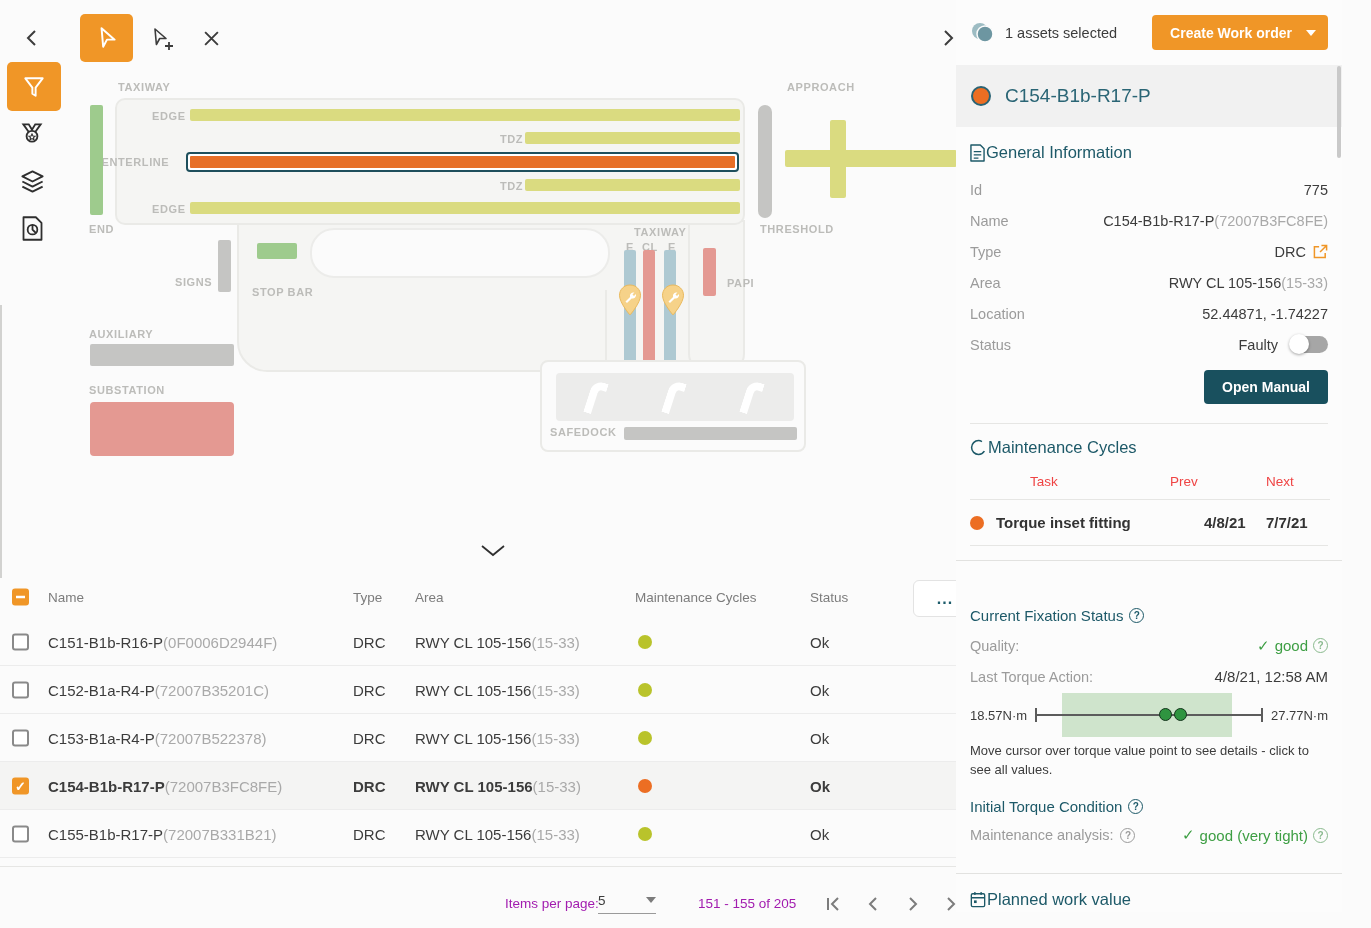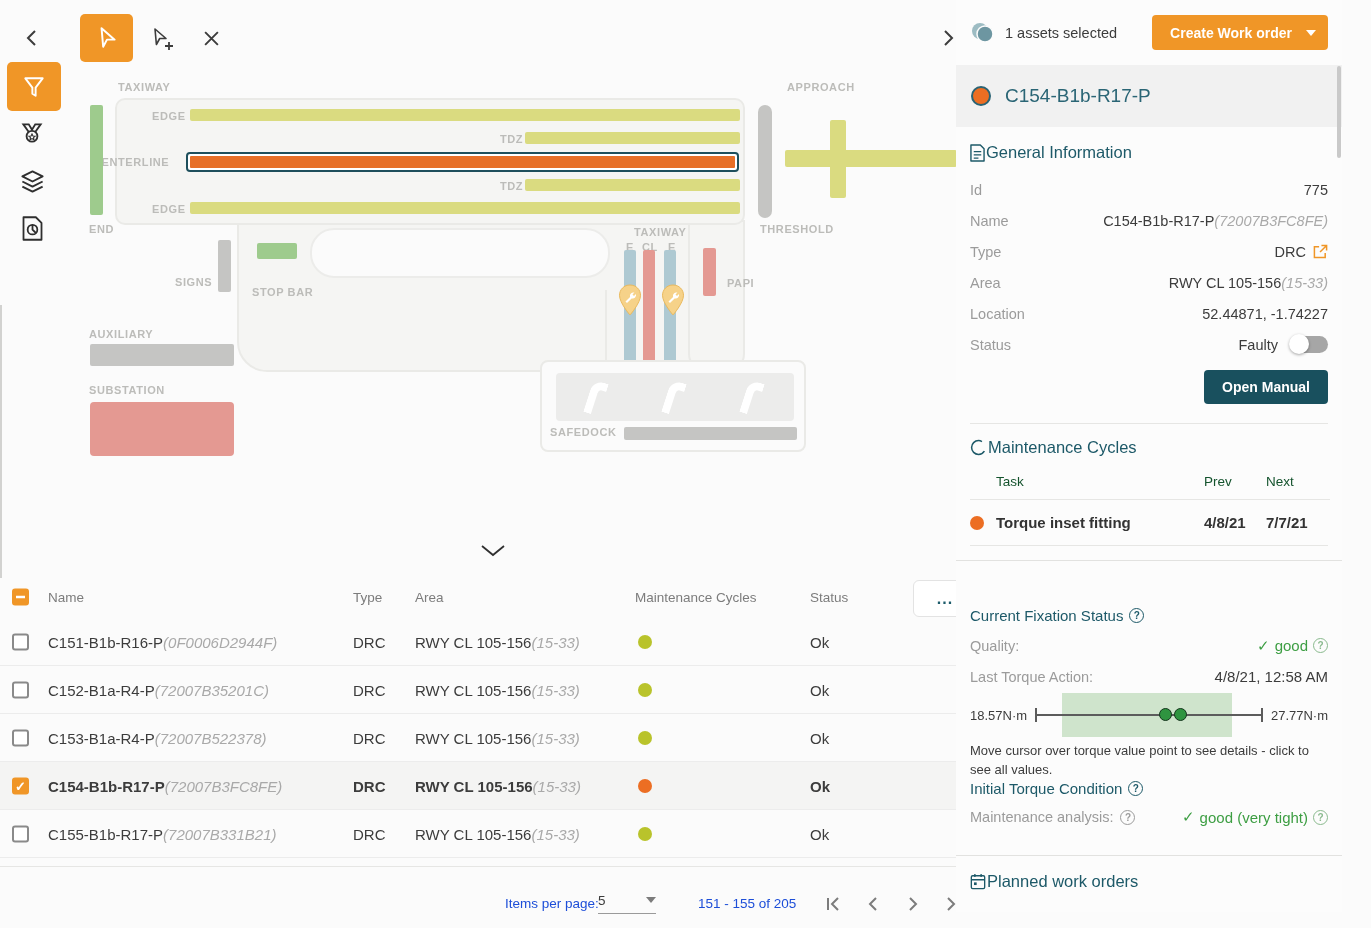--- a/index.html
+++ b/index.html
@@ -25,21 +25,21 @@
   .centerline-wrap { position:absolute; border:2px solid #1e4f5c; background:#fff; border-radius:4px; padding:2px; }
   .centerline-wrap > div { width:100%; height:100%; background:#e76f27; border-radius:1px; }
   .gate { position:absolute; width:16px; height:34px; border-left:8px solid #fff; border-top:8px solid #fff;
           border-top-left-radius:12px; transform:rotate(18deg); }
 
   
   .th { position:absolute; font-size:13.5px; color:#7c7c7c; }
   .trow { position:absolute; left:0; width:977px; height:48px; border-bottom:1px solid #ececec; }
   .trow.sel { background:#f4f4f3; font-weight:bold; }
   .cell { position:absolute; top:50%; transform:translateY(-50%); font-size:15px; color:#3c3c3c; white-space:nowrap; }
-  .dim { color:#a9a9a9; font-weight:normal;font-style:italic; }
+  .dim { color:#a9a9a9; font-weight:normal; }
   .trow.sel .dim { color:#a9a9a9; }
   .cb { position:absolute; left:12px; top:50%; transform:translateY(-50%); width:17px; height:17px;
         border:2px solid #8a8a8a; border-radius:3px; background:#fff; cursor:pointer; }
   .cb.on { background:#f09627; border-color:#f09627; color:#fff; font-size:13px; font-weight:bold;
            display:flex; align-items:center; justify-content:center; }
   .dot { position:absolute; width:14px; height:14px; border-radius:50%; top:50%; transform:translateY(-50%); }
   .dot.olive { background:#b9c32b; } .dot.orange { background:#ec6e23; }
 
   
   .panel { position:absolute; left:956px; top:0; width:386px; height:912px; background:#fcfcfc; }
@@ -66,21 +66,21 @@
   .scale-wrap { display:flex; align-items:center; gap:8px; height:46px; font-size:13px; color:#3c3c3c; }
   .scale { position:relative; flex:1; height:46px; }
   .scale .band { position:absolute; left:11.8%; width:74.6%; top:1px; height:44px; background:#cfe4cc; }
   .scale .line { position:absolute; left:0; right:0; top:22px; height:2px; background:#5c5c5c; }
   .scale .tick { position:absolute; top:16px; width:2px; height:14px; background:#5c5c5c; }
   .scale .pt { position:absolute; top:16px; width:13px; height:13px; border-radius:50%;
                background:#2f9440; border:1.5px solid #14351c; cursor:pointer; }
   .hint { font-size:13px; color:#3c3c3c; line-height:1.45; width:345px; margin-top:4px; }
 
   
-  .pag { position:absolute; font-size:13.5px; color:#1d4ed8; }
+  .pag { position:absolute; font-size:13.5px; color:#a21caf; }
   .caret { width:0; height:0; border-left:5px solid transparent; border-right:5px solid transparent;
            border-top:6px solid #7c7c7c; display:inline-block; }
   svg { display:block; }
 </style>
 </head>
 <body>
 
 <div class="stage">
 
   <div class="abs tool-btn" style="left:18px;top:24px;width:28px;height:28px;">
@@ -395,21 +395,21 @@
       <div class="divider" style="margin-top:19px;"></div>
     </div>
 
     <div class="sec" style="padding-top:14px;">
       <div class="sec-head">
         <svg width="17" height="17" viewBox="0 0 18 18">
             <circle cx="9" cy="9" r="7.3" fill="none" stroke="#1d5968" stroke-width="1.6" stroke-dasharray="34 12" stroke-dashoffset="-4"></circle>
           </svg>
         <span>Maintenance Cycles</span>
       </div>
-      <div class="mc-grid" style="height:36px;font-size:13.5px;color:#14532d;margin-top:6px;">
+      <div class="mc-grid" style="height:36px;font-size:13.5px;color:#ef4444;margin-top:6px;gap:34px;">
         <span></span>
         <span>Task</span>
         <span>Prev</span>
         <span>Next</span>
       </div>
       <div class="divider" style="margin-right:-2px;"></div>
       <div class="mc-grid" style="height:45px;font-size:15px;font-weight:bold;color:#333;">
         <span style="width:14px;height:14px;border-radius:50%;background:#ec6e23;"></span>
         <span>Torque inset fitting</span>
         <span>4/8/21</span>
@@ -442,21 +442,21 @@
           <div class="band"></div>
           <div class="line"></div>
           <div class="tick" style="left:0;"></div>
           <div class="tick" style="right:0;"></div>
           <div class="pt" style="left:54.3%;"></div>
           <div class="pt" style="left:61%;"></div>
         </div>
         <span>27.77N·m</span>
       </div>
       <div class="hint">Move cursor over torque value point to see details - click to see all values.</div>
-      <div class="teal-link" style="">
+      <div class="teal-link" style="margin-top:18px;">
         <span>Initial Torque Condition</span>
           <span class="help">?</span>
       </div>
       <div class="kv" style="margin-top:5px;">
         <span class="k" style="display:flex;align-items:center;gap:7px;">
             <span>Maintenance analysis:</span>
             <span class="help">?</span>
           </span>
         <span class="good">
             <span>✓</span>
@@ -469,20 +469,20 @@
 
     <div class="sec" style="padding-top:16px;">
       <div class="sec-head">
         <svg width="16" height="17" viewBox="0 0 18 19">
             <g fill="none" stroke="#1d5968" stroke-width="1.5">
               <rect x="1.5" y="3" width="15" height="14.5" rx="1.5"></rect>
               <path d="M1.5 7.5h15M5.5 1v3.5M12.5 1v3.5"></path>
               <rect x="4.5" y="10.5" width="3" height="3" fill="#1d5968" stroke="none"></rect>
             </g>
           </svg>
-        <span>Planned work orders</span>
+        <span>Planned work value</span>
       </div>
     </div>
 
     <div style="position:absolute;right:1px;top:66px;width:4px;height:92px;background:#c9c9c9;border-radius:2px;"></div>
   </div>
 
 </div>
 
 </body></html>

